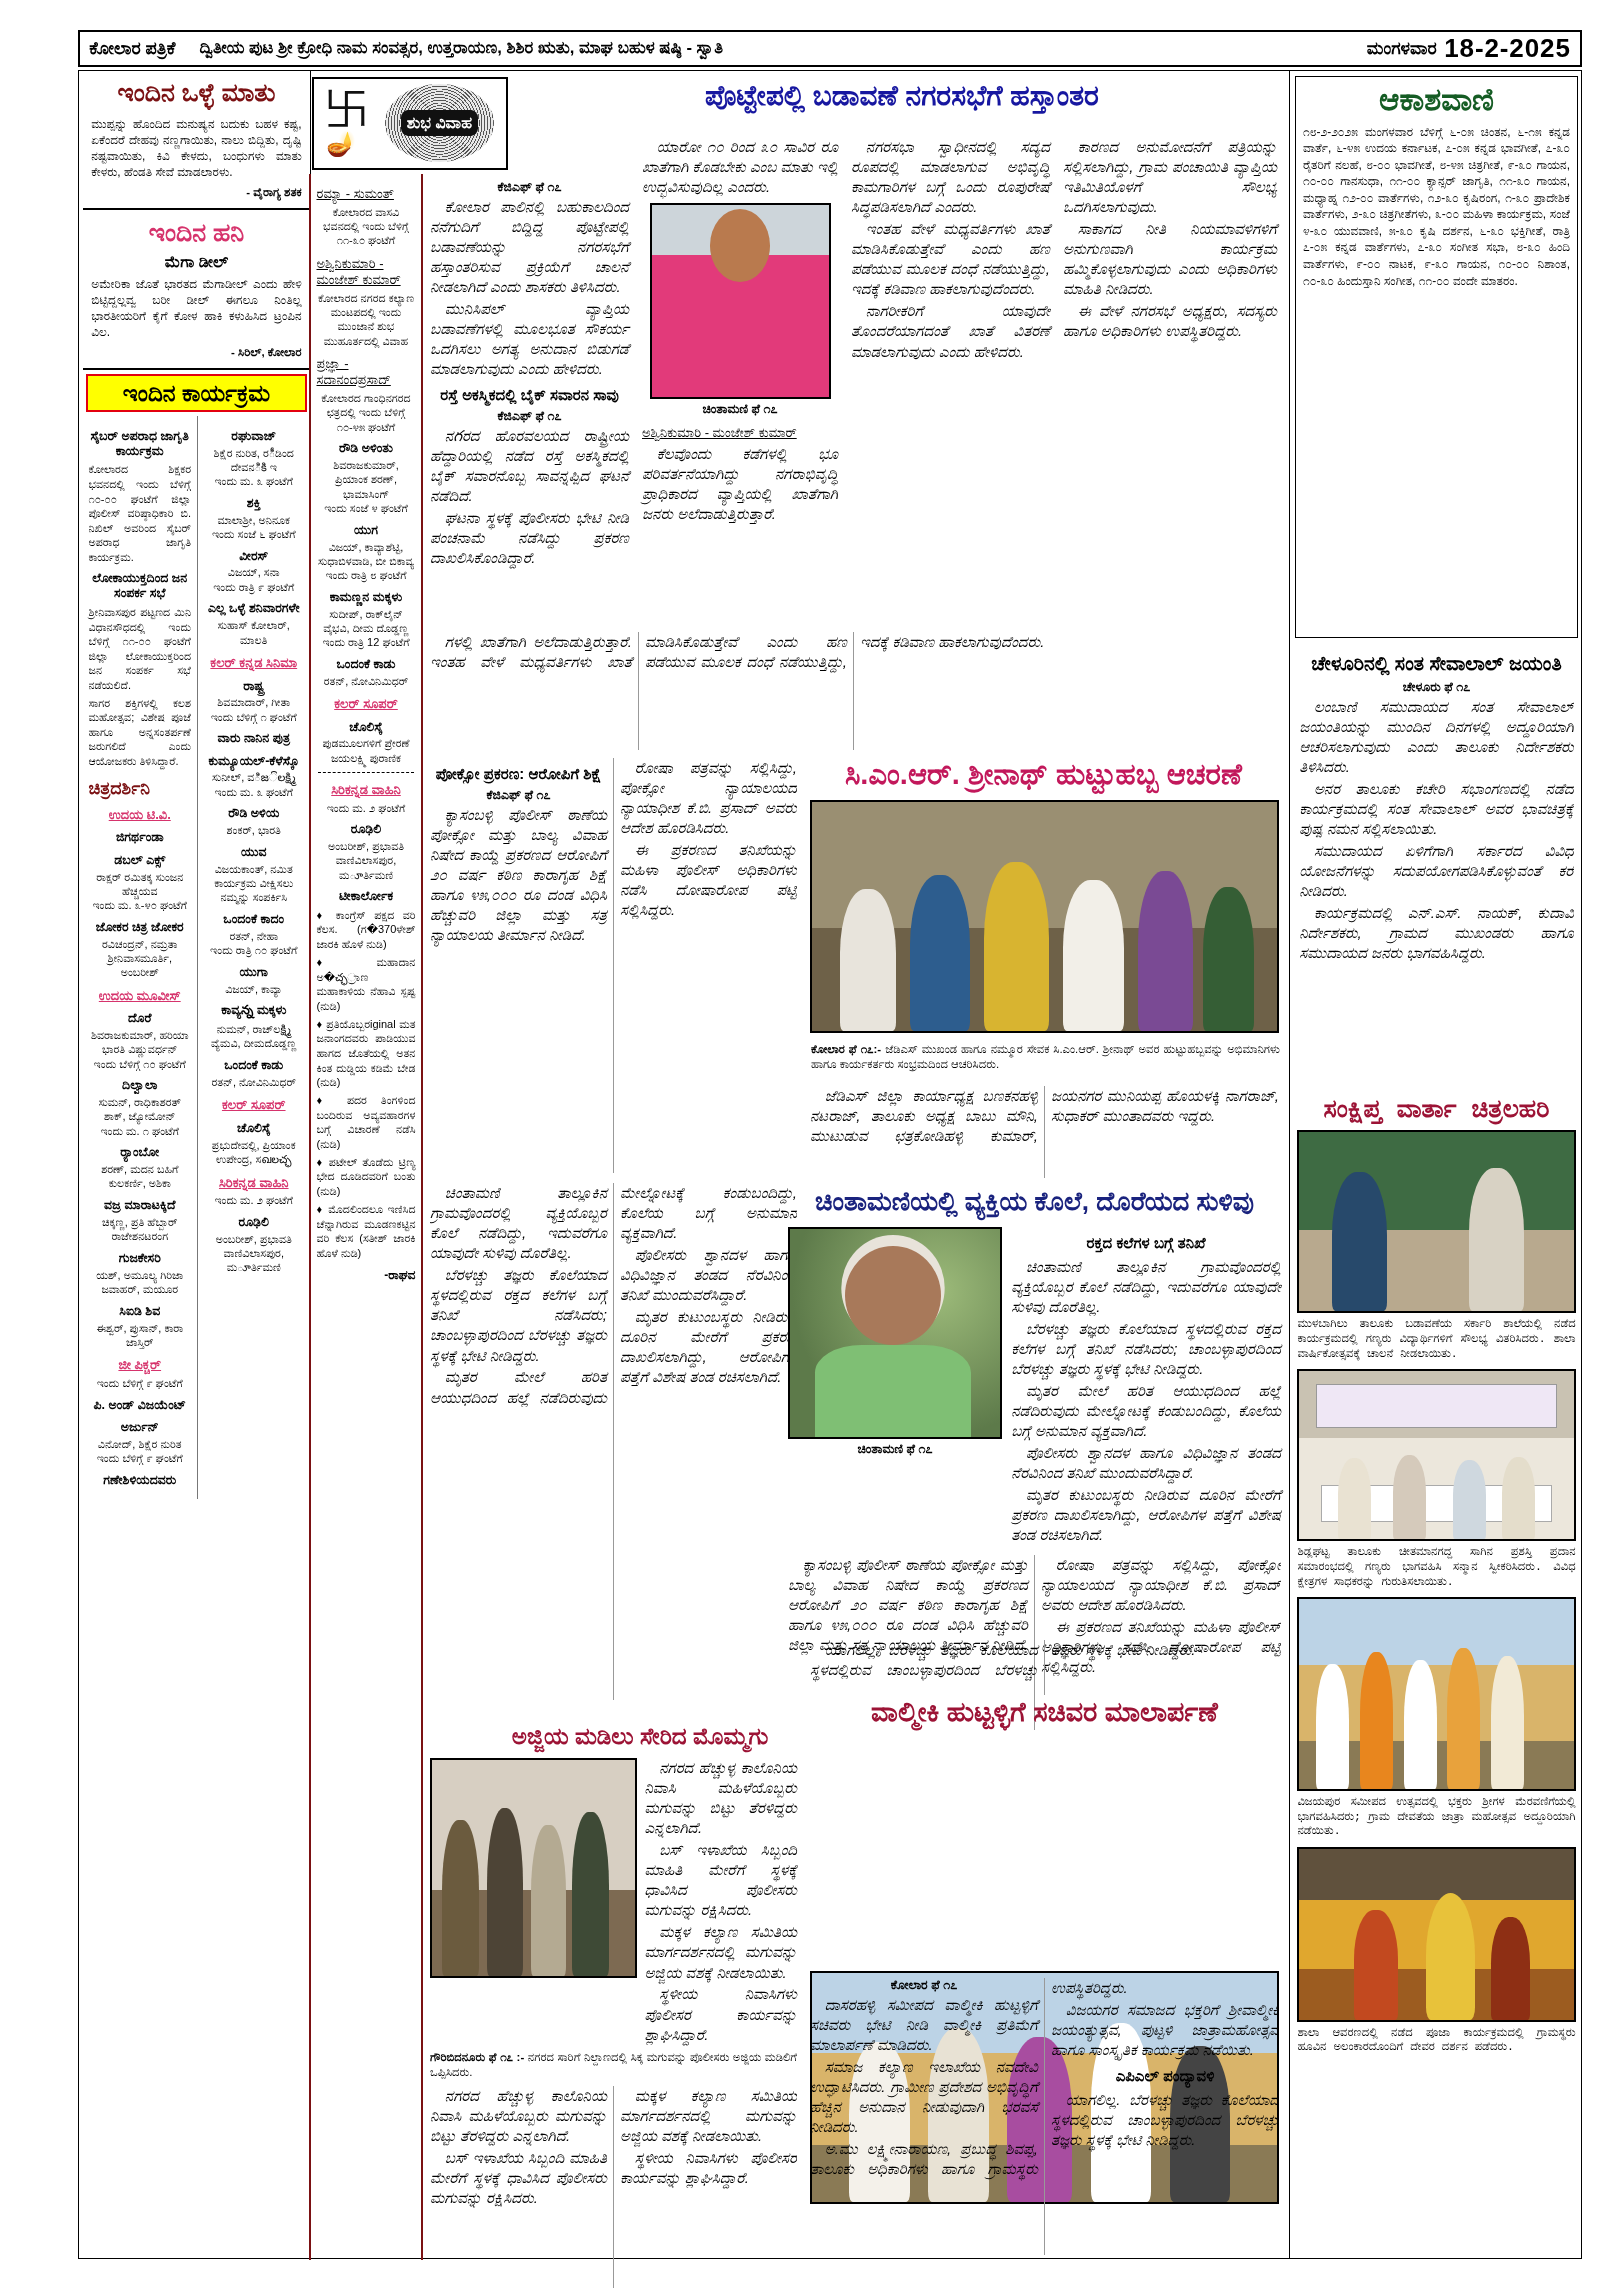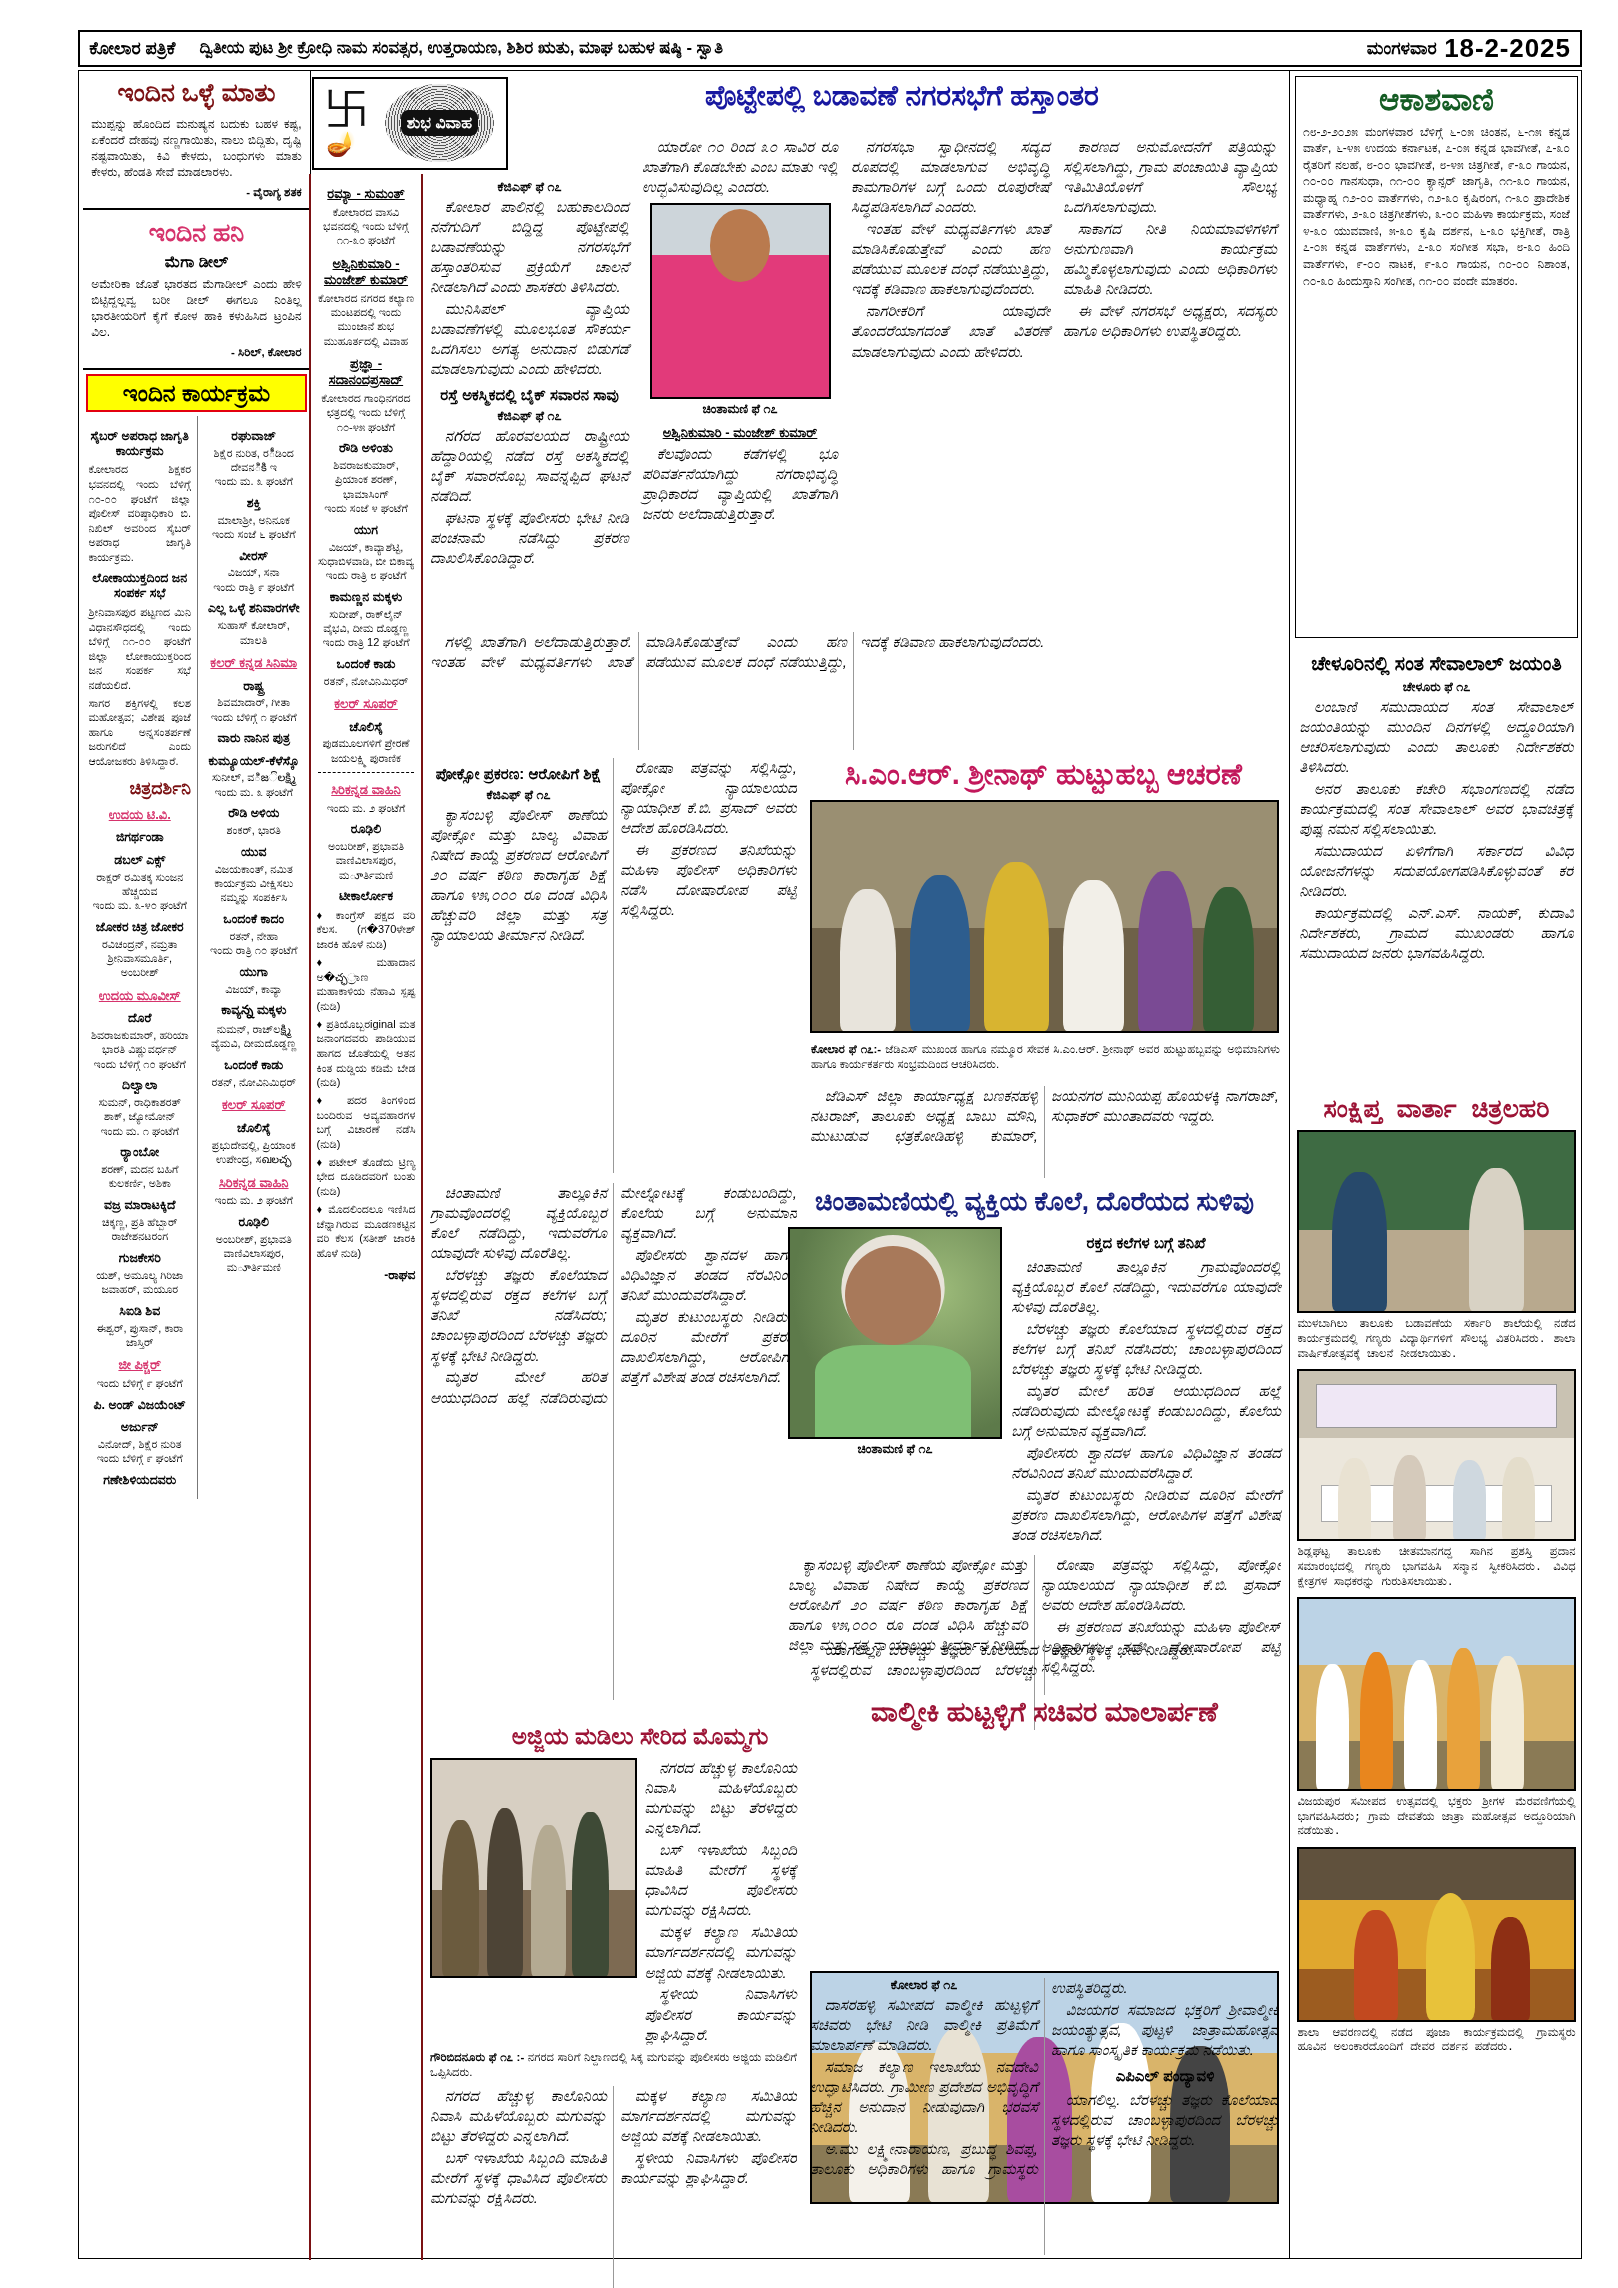--- a/index.html
+++ b/index.html
@@ -26,24 +26,24 @@
   .gw-title { text-align:center; font-weight:bold; font-size:25px; color:#7b1113; margin-bottom:7.4px;}
   .hn-title { text-align:center; font-weight:bold; font-size:25px; color:#d6336c; margin-bottom:5.5px;}
   .hn-sub { text-align:center; font-weight:bold; font-size:15.7px; margin-bottom:4.6px;}
   .smallbody { font-size:12px; line-height:1.35; text-align:justify; }
   .credit { text-align:right; font-weight:bold; font-size:11.5px; margin-top:5.5px;}
   .banner { background:#ffff00; border:2.8px solid #e3000f; text-align:center;
     font-weight:bold; font-size:23px; padding:3.7px 1.8px; margin:3.7px 2.8px; }
   .twocol { display:flex; }
   .subcol { width:50%; padding:5.5px 5.5px 9.2px; }
   .subcol + .subcol { border-left:0.9px solid #777; }
-  .it-sect { text-align:right; font-weight:bold; font-size:17.5px; color:#7b1113; margin:9.2px 0 3.7px; }
+  .it-sect { text-align:left; font-weight:bold; font-size:17.5px; color:#7b1113; margin:9.2px 0 3.7px; }
   .it-headp { text-align:center; font-weight:bold; font-size:13px; color:#d6336c;
     text-decoration:underline; margin:8.3px 0 2.8px; }
-  .it-head { text-align:center; font-weight:bold; font-size:13px; text-decoration:underline; margin:8.3px 0 2.8px;}
+  .it-head { font-weight:normal; font-size:13px; text-decoration:underline; margin:8.3px 0 2.8px;}
   .it-show { text-align:center; font-weight:bold; font-size:12.5px; margin:7.4px 0 1.8px; }
   .it-cast { text-align:center; font-size:11px; line-height:1.3; }
   .it-time { text-align:center; font-size:11px; line-height:1.3; }
   .it-note { font-size:11px; line-height:1.32; text-align:justify; margin:3.7px 0; }
   .it-by { text-align:right; font-weight:bold; font-size:12px; margin-top:7.4px; }
   .it-rule { border-top:1.8px dashed #000; margin:7.4px 1.8px; height:0; }
 
   
   .wedcol { left:230px; top:103px; width:114px; bottom:0; height:2086px;
     border-left:2.8px solid #7b1113; border-right:2.8px solid #7b1113; padding:3.7px 5.5px; overflow:hidden;}

